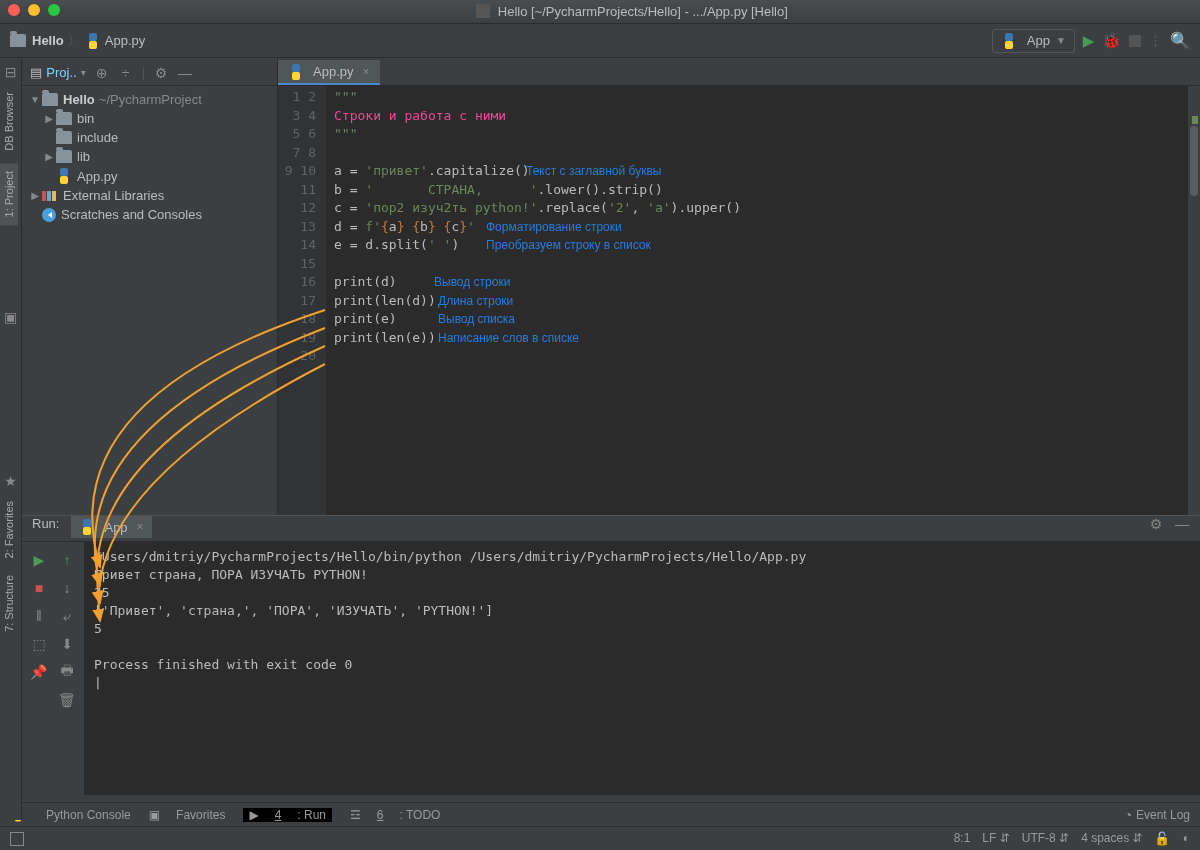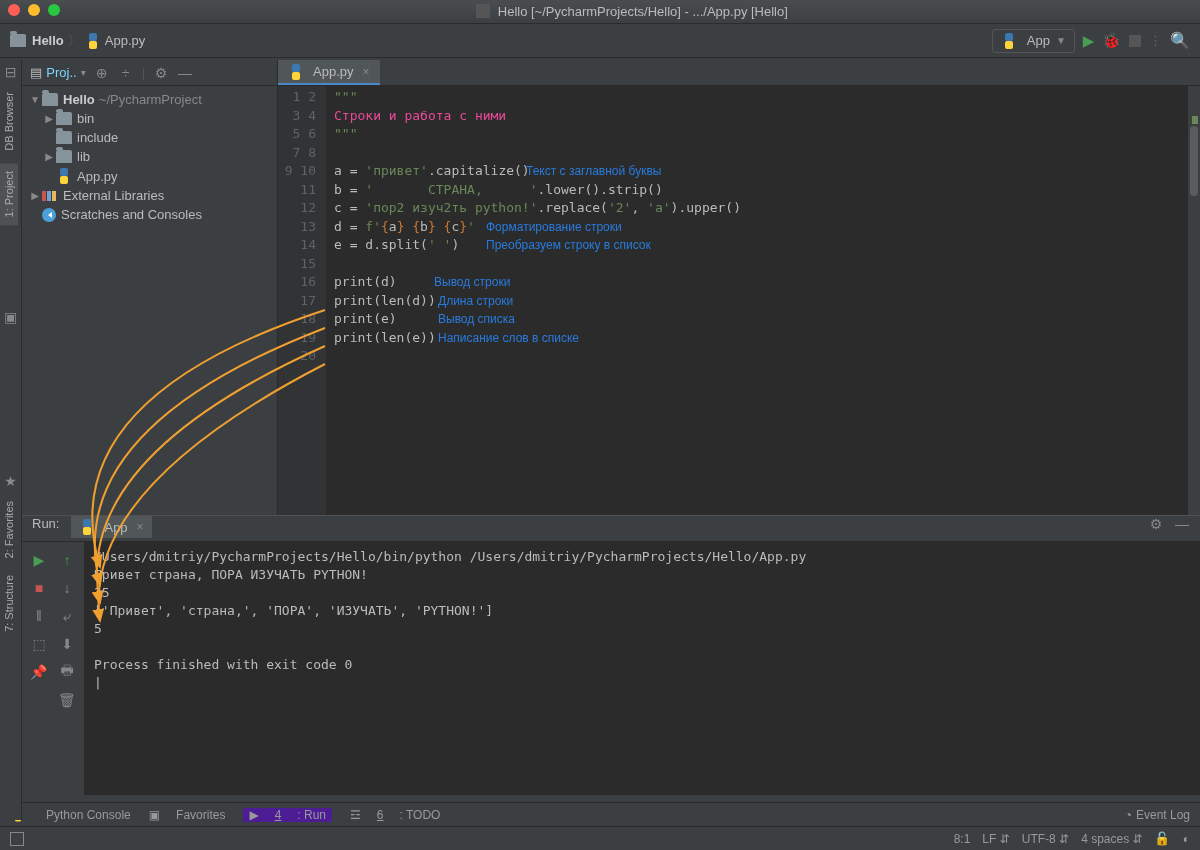--- a/index.html
+++ b/index.html
@@ -62,25 +62,25 @@
 .run-hdr .ttl{color:#bbb;margin-right:12px}
 .run-hdr .tab{background:#515658;border:none;padding:3px 8px}
 .run-hdr-right{margin-left:auto;display:flex;gap:10px}
 .run-tools{position:absolute;left:0;top:26px;width:62px;bottom:0;background:#3c3f41;padding:4px 0}
 .rt-row{display:flex;padding:3px 6px;gap:6px}
 .rt-btn{width:22px;height:22px;display:flex;align-items:center;justify-content:center;color:#888;font-size:14px;cursor:pointer}
 .rt-btn.g{color:#499c54}
 .run-out{position:absolute;left:62px;top:26px;right:0;bottom:0;padding:6px 10px;font-family:Menlo,monospace;font-size:13px;line-height:18px;color:#bbb;white-space:pre}
 .bottom-bar{position:absolute;left:0;right:0;bottom:24px;height:24px;background:#3c3f41;border-top:1px solid #2b2b2b;display:flex;align-items:center;padding:0 10px;gap:18px;font-size:12px;color:#999}
 .bb-item{display:flex;align-items:center;gap:16px;cursor:pointer}
-.bb-item.active{background:#4c1d95;padding:0 6px}
+.bb-item.active{background:#000000;padding:0 6px}
 .bb-item u{text-decoration:underline}
 .bb-right{margin-left:auto;display:flex;align-items:center;gap:4px}
 .status-bar{position:absolute;left:0;right:0;bottom:0;height:24px;background:#3c3f41;border-top:1px solid #2b2b2b;display:flex;align-items:center;padding:0 10px;font-size:12px;color:#999}
-.sb-right{margin-left:auto;display:flex;gap:12px;align-items:center}
+.sb-right{margin-left:auto;display:flex;gap:12px;}
 .lock{font-size:13px}
 .sq{width:14px;height:14px;border:1px solid #888;display:inline-block}
 .arrows-overlay{position:absolute;left:0;top:0;width:1200px;height:850px;pointer-events:none;z-index:5}
 .annot{position:absolute;color:#287bde;font-size:12px;font-family:-apple-system,sans-serif}
 </style>
 </head>
 <body>
 
 <div class="titlebar">
   <div class="traffic">

